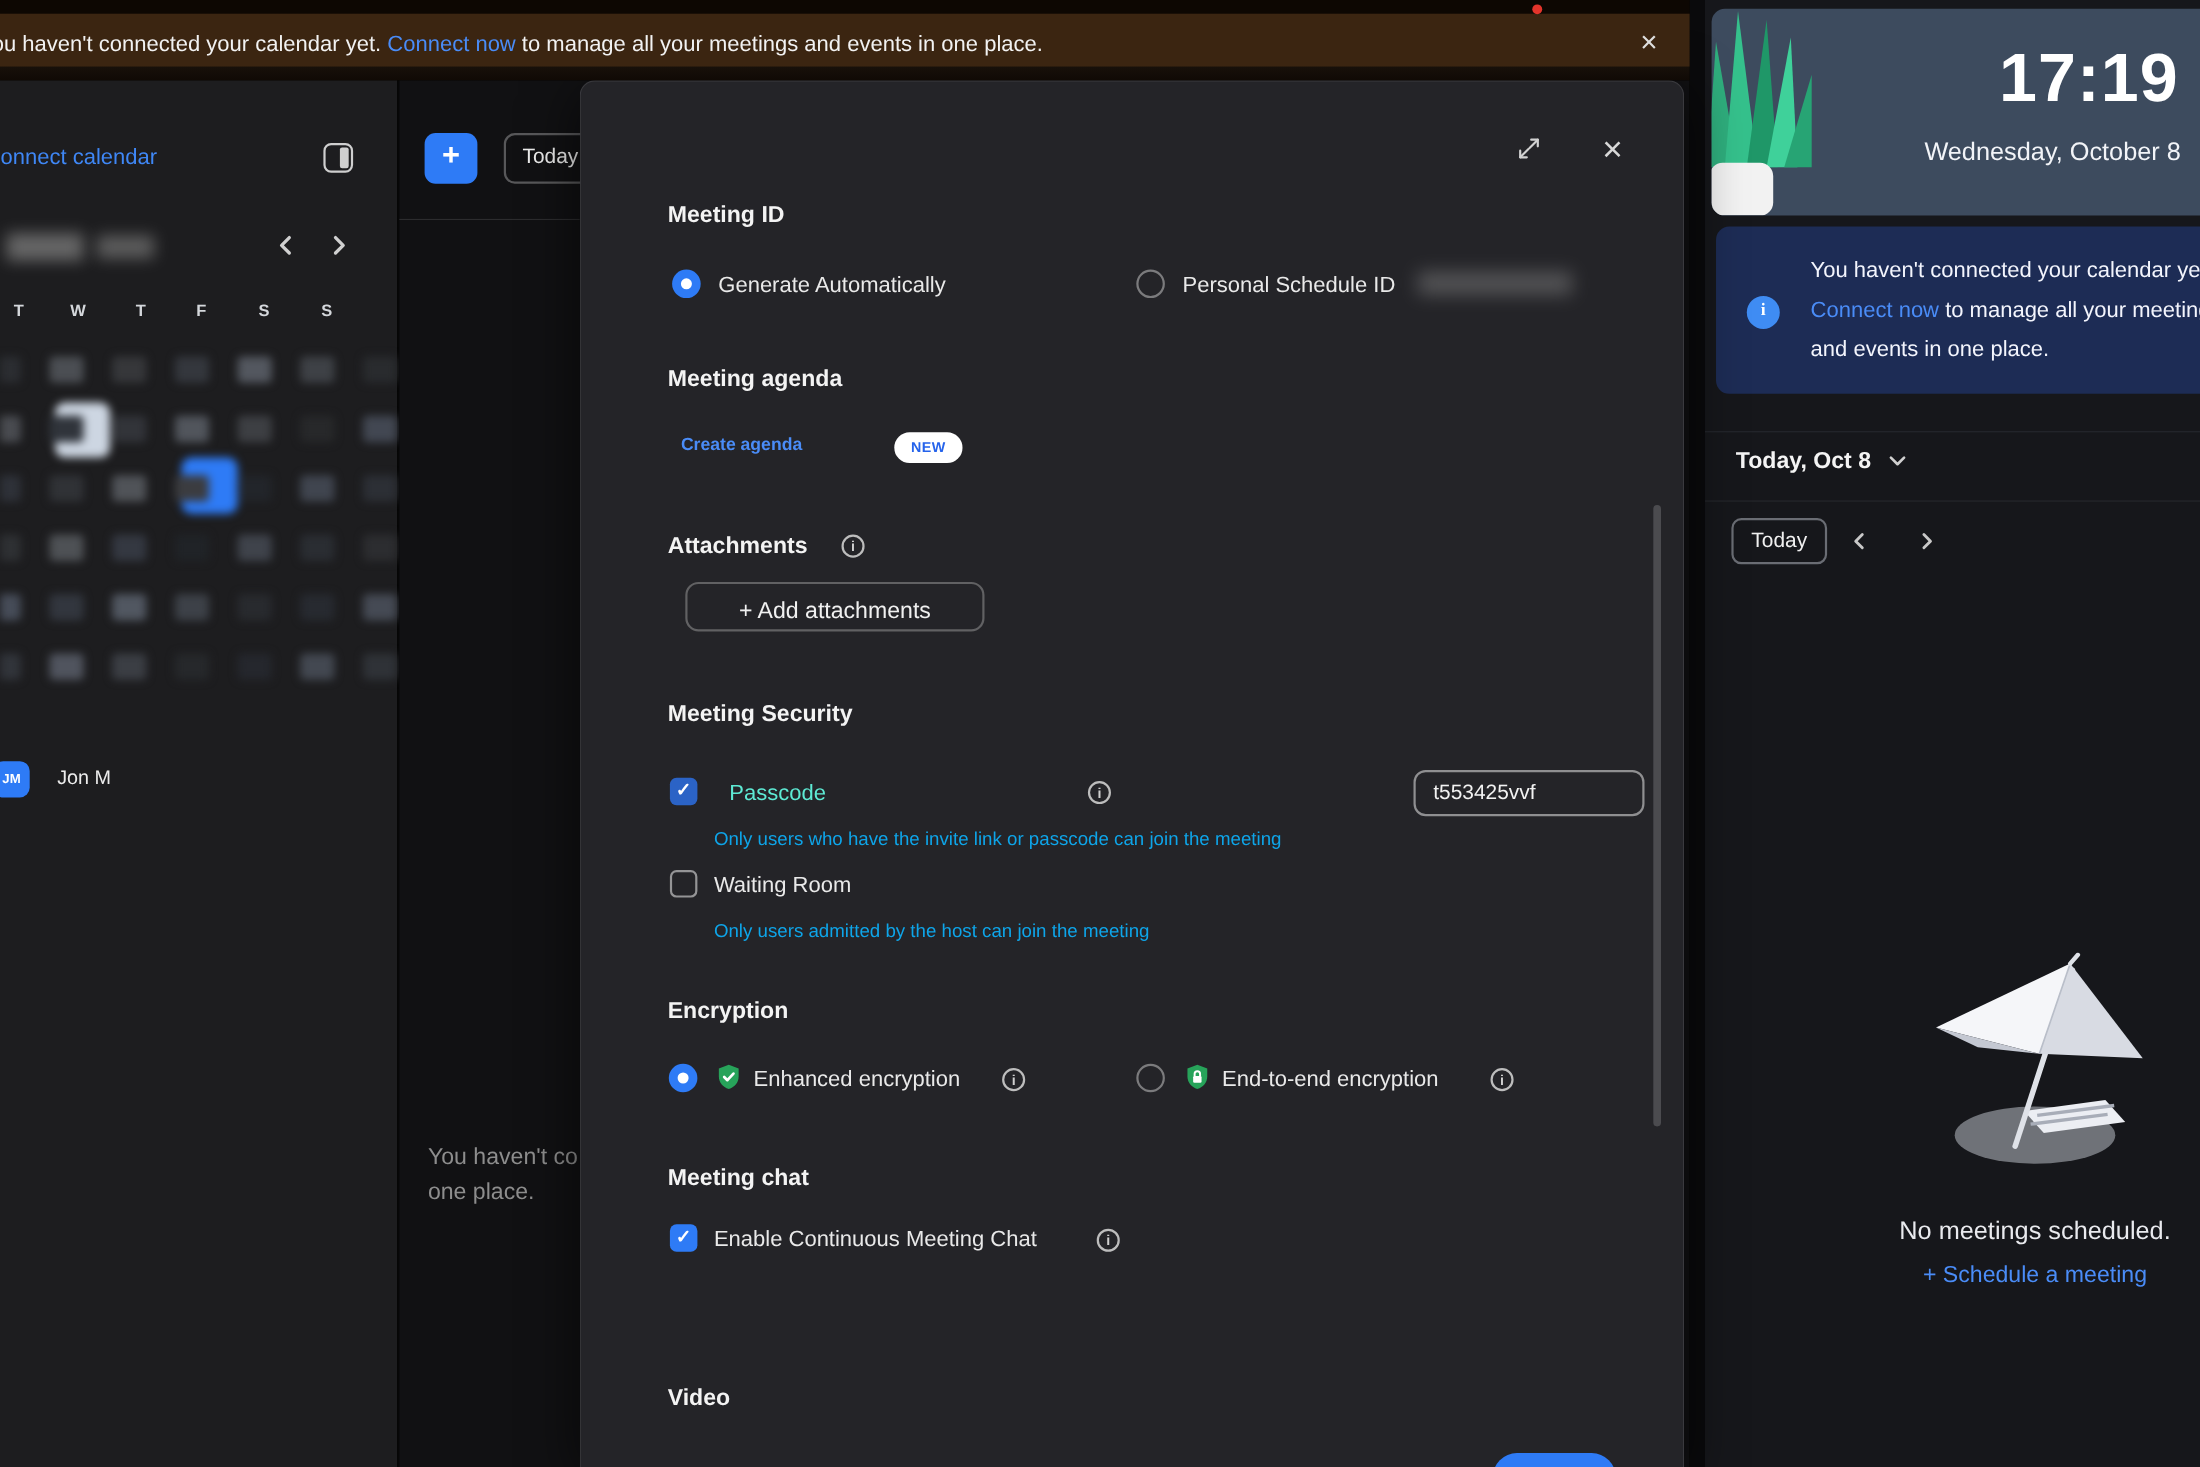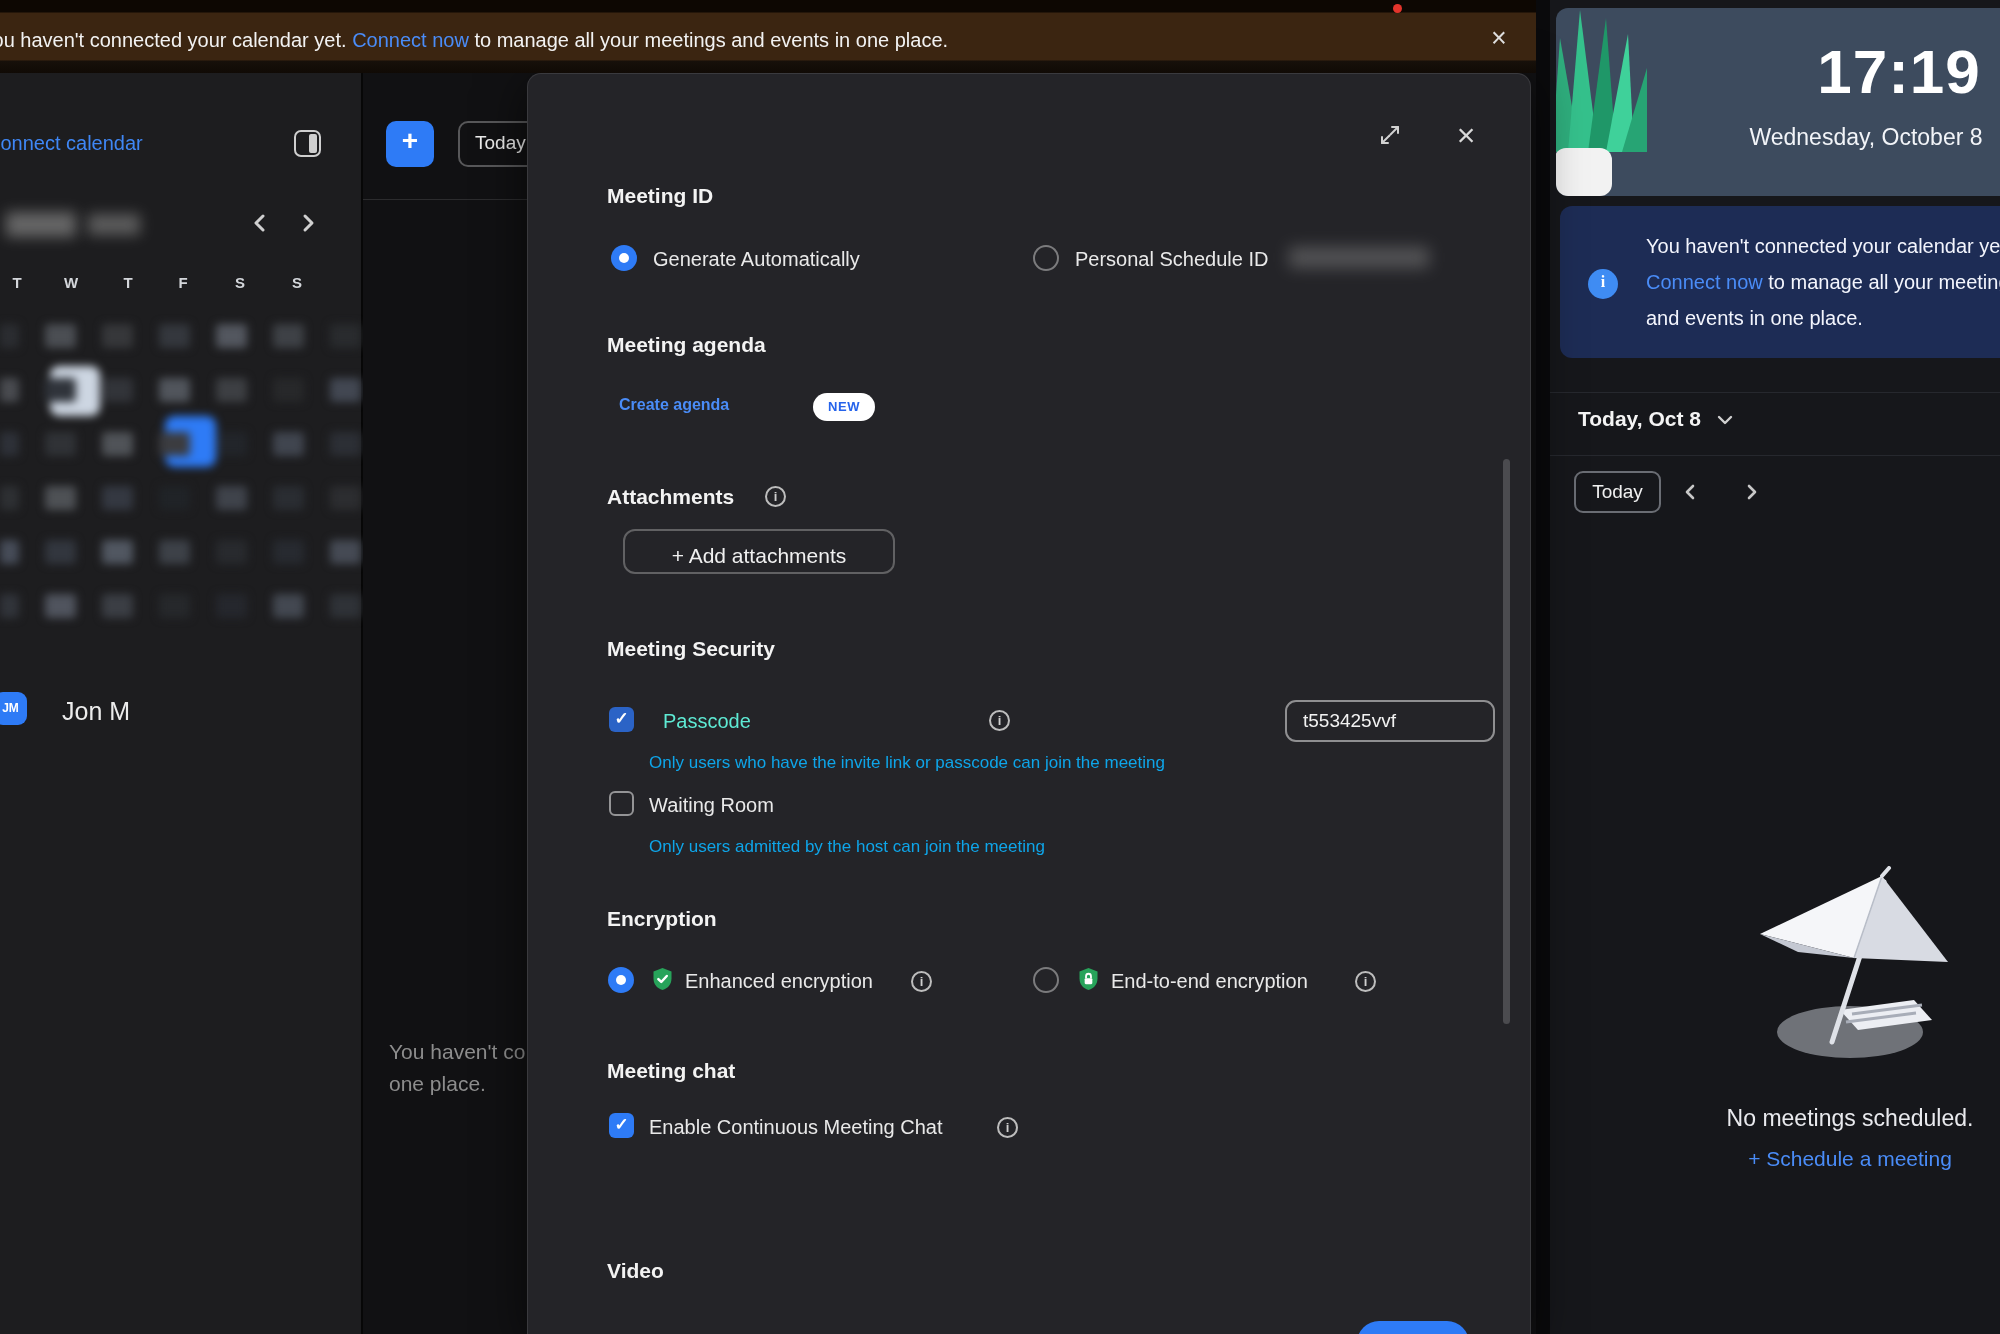--- a/index.html
+++ b/index.html
@@ -27,21 +27,21 @@
   .month-blur2{left:88px;top:214px;width:52px;height:21px;background:#6c6c6c;filter:blur(7px);opacity:.8;z-index:7}
   .cal-nav{width:20px;height:22px;z-index:8;cursor:pointer}
   .day-head{top:274px;font-size:15px;font-weight:bold;color:#d4d7db;z-index:7;width:16px;text-align:center}
   .mini-grid{left:0;top:318px;width:361px;height:332px;overflow:hidden;z-index:6;filter:blur(4px)}
   .cal-blob{position:absolute;width:31px;height:24px;border-radius:4px}
   .cal-hl-white{position:absolute;left:50px;top:48px;width:50px;height:50px;border-radius:9px;background:#cdd6e2}
   .cal-hl-blue{position:absolute;left:165px;top:98px;width:51px;height:51px;border-radius:9px;background:#2e7bf6}
   .user-row{left:0;top:688px;width:361px;height:40px;z-index:7;cursor:pointer}
   .avatar{position:absolute;left:-6px;top:4px;width:33px;height:33px;border-radius:9px;background:#2e7bf6;
           color:#fff;font-size:12px;font-weight:bold;text-align:center;line-height:33px}
-  .user-name{position:absolute;left:62px;top:9px;font-size:25px;color:#ececec}
+  .user-name{position:absolute;left:52px;top:9px;font-size:18px;color:#ececec}
 
   
   .main-bg{left:363px;top:73px;width:1173px;height:1261px;background:#111113;z-index:10}
   .new-btn{left:386px;top:121px;width:48px;height:46px;border-radius:10px;background:#2e7bf6;z-index:11;cursor:pointer}
   .new-btn::after{content:"+";position:absolute;left:0;right:0;top:4px;text-align:center;color:#fff;font-size:28px;font-weight:bold}
   .today-bg-btn{left:458px;top:121px;width:104px;height:46px;border-radius:10px;border:2px solid #58585a;box-sizing:border-box;z-index:11;cursor:pointer}
   .today-bg-btn span{position:absolute;left:15px;top:9px;font-size:19px;color:#ededed}
   .main-hdiv{left:363px;top:199px;width:164px;height:1px;background:#2c2c2e;z-index:11}
   .bg-clip-text{font-size:21px;color:#8d8d8d;z-index:12}
 

